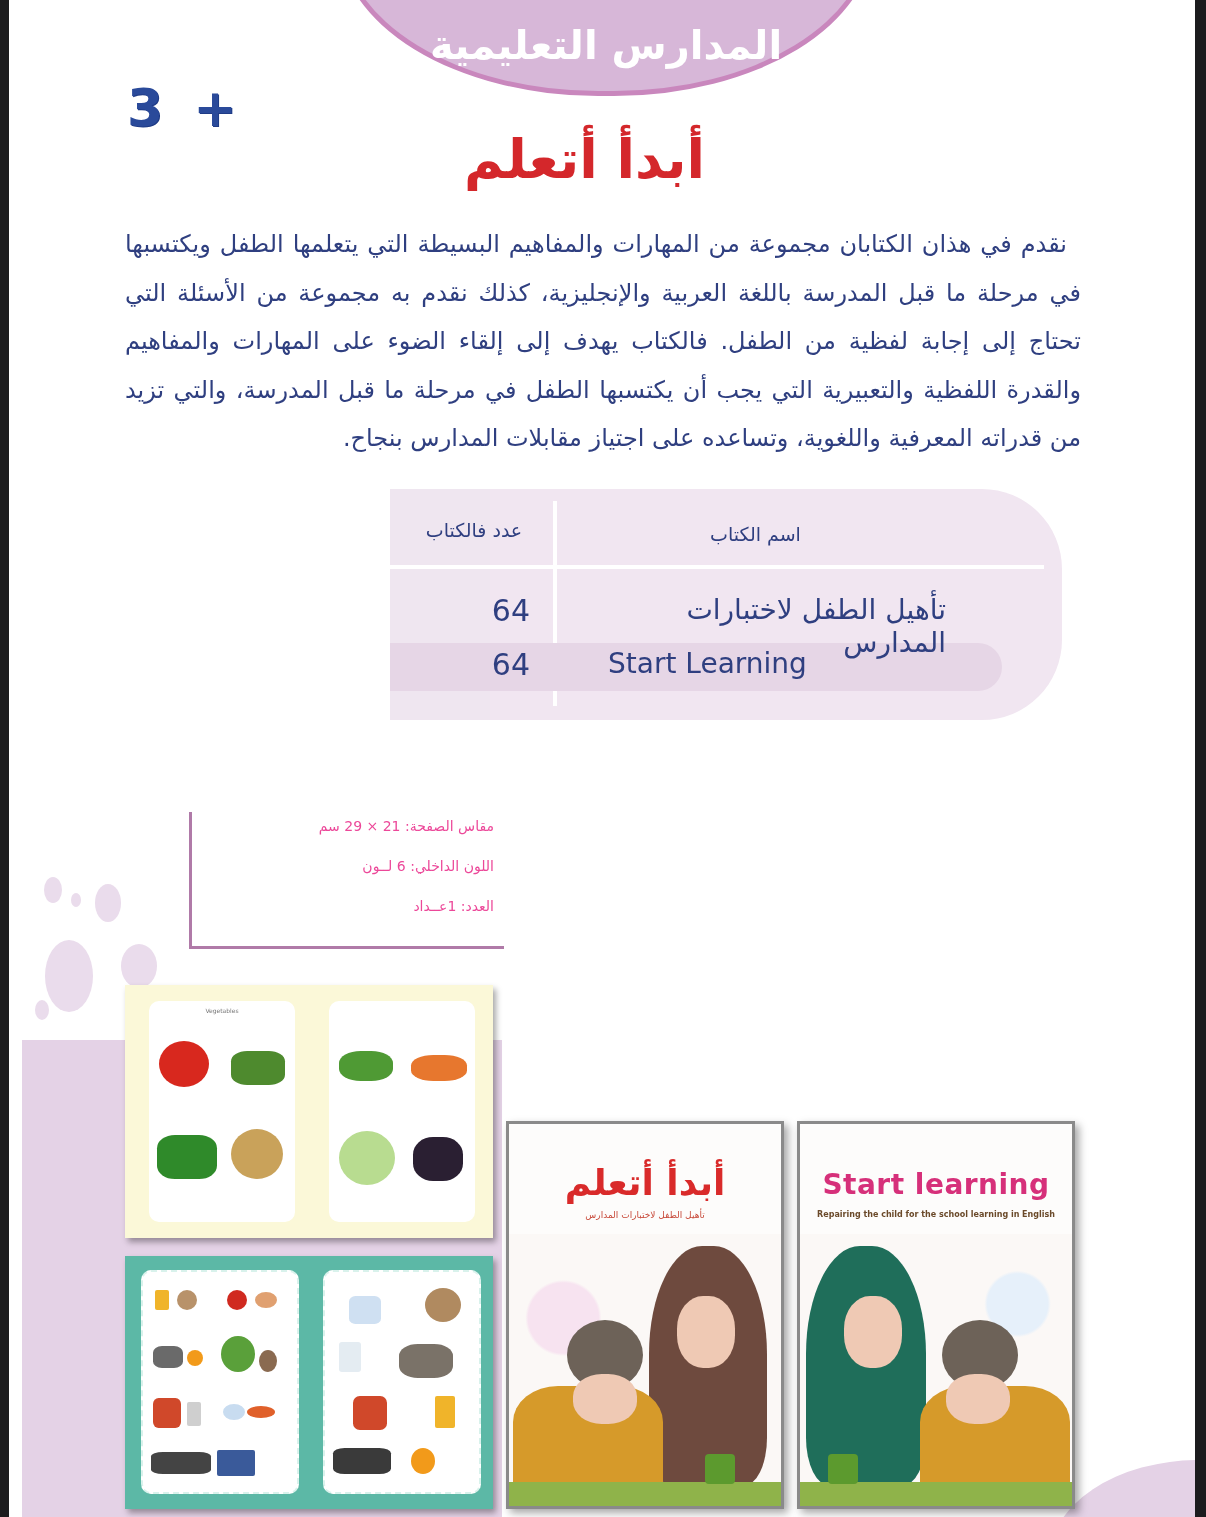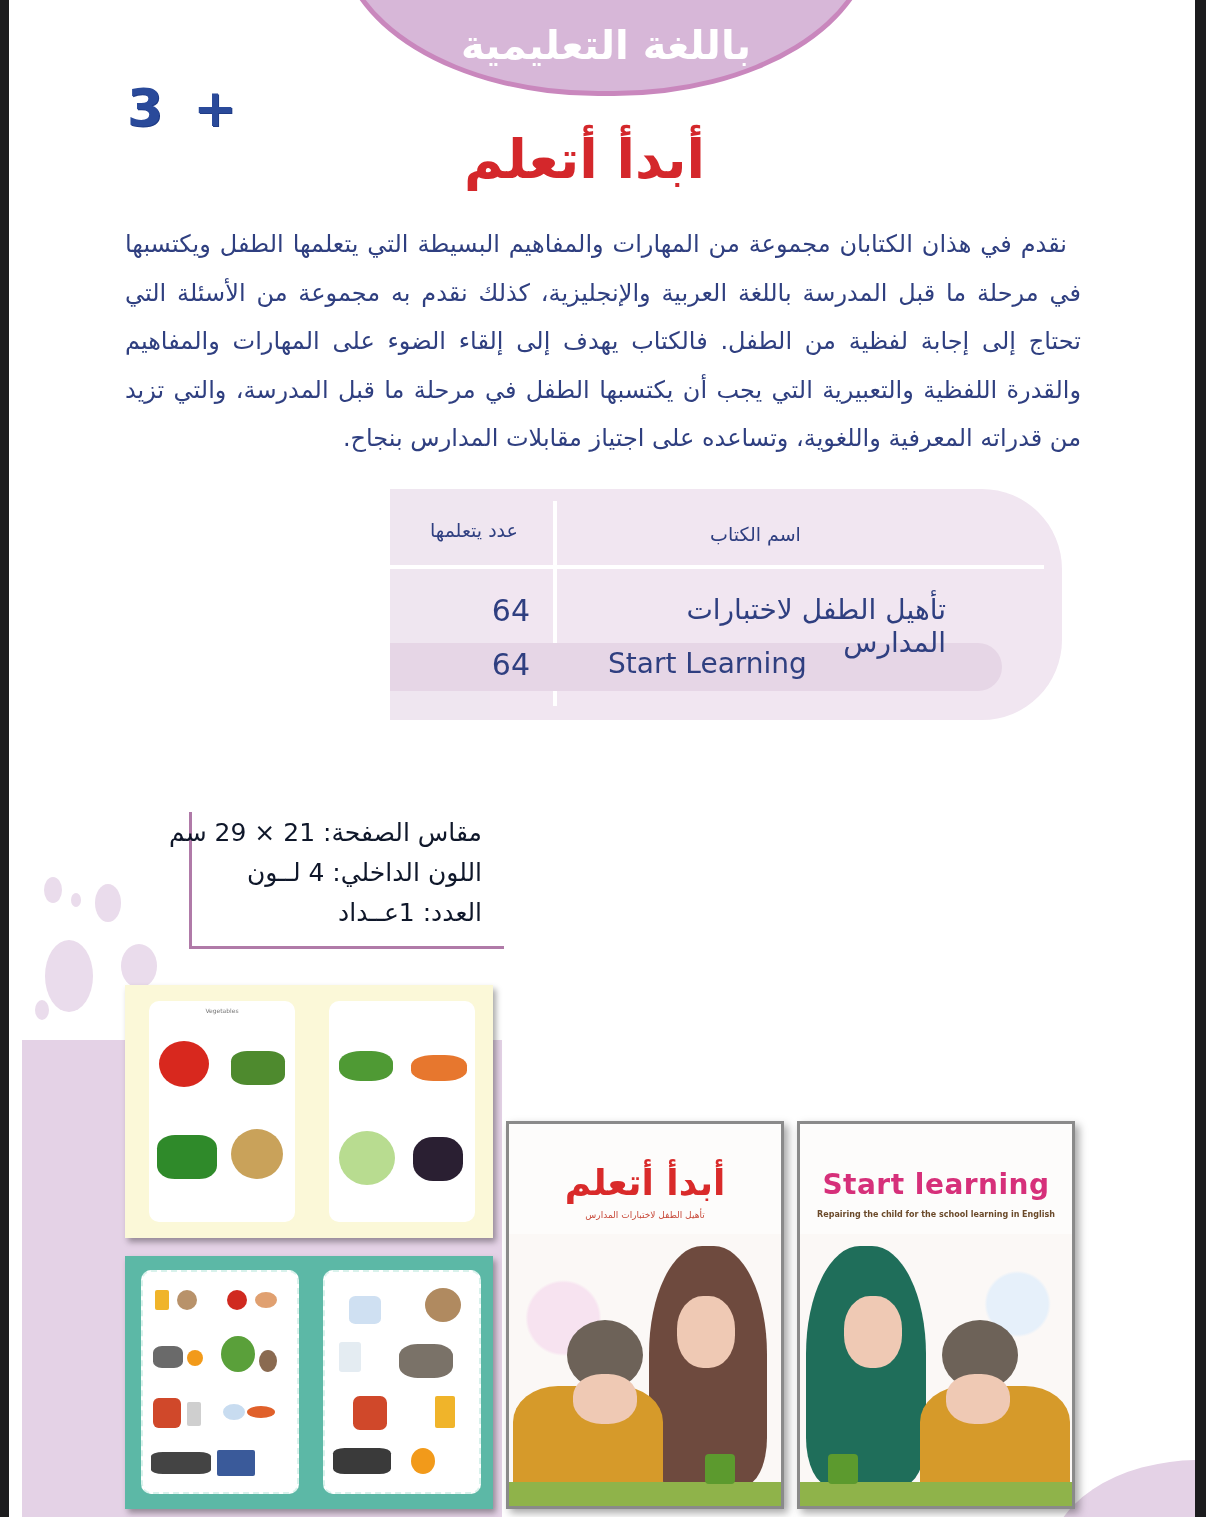--- a/index.html
+++ b/index.html
@@ -78,21 +78,21 @@
   .r2 { top: 158px; }
   .cell-name.r1 { direction: rtl; text-align: right; width: 344px; left: 212px; }
   .cell-name.r2 { direction: ltr; text-align: left; left: 218px; }
 
   
   .specs {
     position: absolute; left: 180px; top: 812px; width: 312px; height: 134px;
     border-left: 3px solid #b07aa8; border-bottom: 3px solid #b07aa8;
   }
   .spec-line {
-    position: absolute; right: 22px; color: #0f172a; font-size: 25px; direction: rtl;
+    position: absolute; right: 10px; color: #ec4899; font-size: 14px; direction: rtl;
     font-family: "DejaVu Sans", sans-serif; white-space: nowrap;
   }
   .s1 { top: 6px; } .s2 { top: 46px; } .s3 { top: 86px; }
 
   
   .bubble { position: absolute; background: #eadcec; border-radius: 50%; }
 
   
   .purple-bg {
     position: absolute; left: 13px; top: 1040px; width: 480px; height: 477px; background: #e4d2e6;
@@ -153,51 +153,51 @@
   .boy-body { position: absolute; background: #d69a2a; border-radius: 30% 30% 0 0; }
   .grass { position: absolute; left: 0; bottom: 0; width: 100%; height: 24px; background: #8fb34a; }
   .logo-badge { position: absolute; width: 30px; height: 30px; background: #5c9a2e; border-radius: 4px; }
 </style>
 </head>
 <body>
 
 <div class="page">
 
   <div class="header-pill"></div>
-  <div class="header-title">باللغة التعليمية</div>
+  <div class="header-title">المدارس التعليمية</div>
 
   <div class="age-badge">3 +</div>
   <div class="book-title">أبدأ أتعلم</div>
 
   <div class="intro">
     <p>نقدم في هذان الكتابان مجموعة من المهارات والمفاهيم البسيطة التي يتعلمها الطفل ويكتسبها في مرحلة ما قبل المدرسة باللغة العربية والإنجليزية، كذلك نقدم به مجموعة من الأسئلة التي تحتاج إلى إجابة لفظية من الطفل. فالكتاب يهدف إلى إلقاء الضوء على المهارات والمفاهيم والقدرة اللفظية والتعبيرية التي يجب أن يكتسبها الطفل في مرحلة ما قبل المدرسة، والتي تزيد من قدراته المعرفية واللغوية، وتساعده على اجتياز مقابلات المدارس بنجاح.</p>
   </div>
 
   <div class="table-wrap">
     <div class="col-divider"></div>
     <div class="head-divider"></div>
-    <div class="th-pages">عدد يتعلمها</div>
+    <div class="th-pages">عدد فالكتاب</div>
     <div class="th-name">اسم الكتاب</div>
     <div class="row-bg"></div>
     <div class="cell-pages r1">64</div>
     <div class="cell-name r1">تأهيل الطفل لاختبارات المدارس</div>
     <div class="cell-pages r2">64</div>
     <div class="cell-name r2">Start Learning</div>
   </div>
 
   <div class="bubble" style="left:35px;top:877px;width:18px;height:26px;"></div>
   <div class="bubble" style="left:62px;top:893px;width:10px;height:14px;"></div>
   <div class="bubble" style="left:86px;top:884px;width:26px;height:38px;"></div>
   <div class="bubble" style="left:36px;top:940px;width:48px;height:72px;"></div>
   <div class="bubble" style="left:112px;top:944px;width:36px;height:44px;"></div>
   <div class="bubble" style="left:26px;top:1000px;width:14px;height:20px;"></div>
 
   <div class="specs">
     <div class="spec-line s1">مقاس الصفحة: 21 × 29 سم</div>
-    <div class="spec-line s2">اللون الداخلي: 4 لــون</div>
+    <div class="spec-line s2">اللون الداخلي: 6 لــون</div>
     <div class="spec-line s3">العدد: 1عــداد</div>
   </div>
 
   <div class="purple-bg"></div>
   <div class="purple-right"></div>
 
   <div class="spread spread-veg">
     <div class="pg left">
       <div class="pg-label" style="top:6px;">Vegetables</div>
       <div class="item" style="left:10px;top:40px;width:50px;height:46px;background:#d8281e;"></div>

